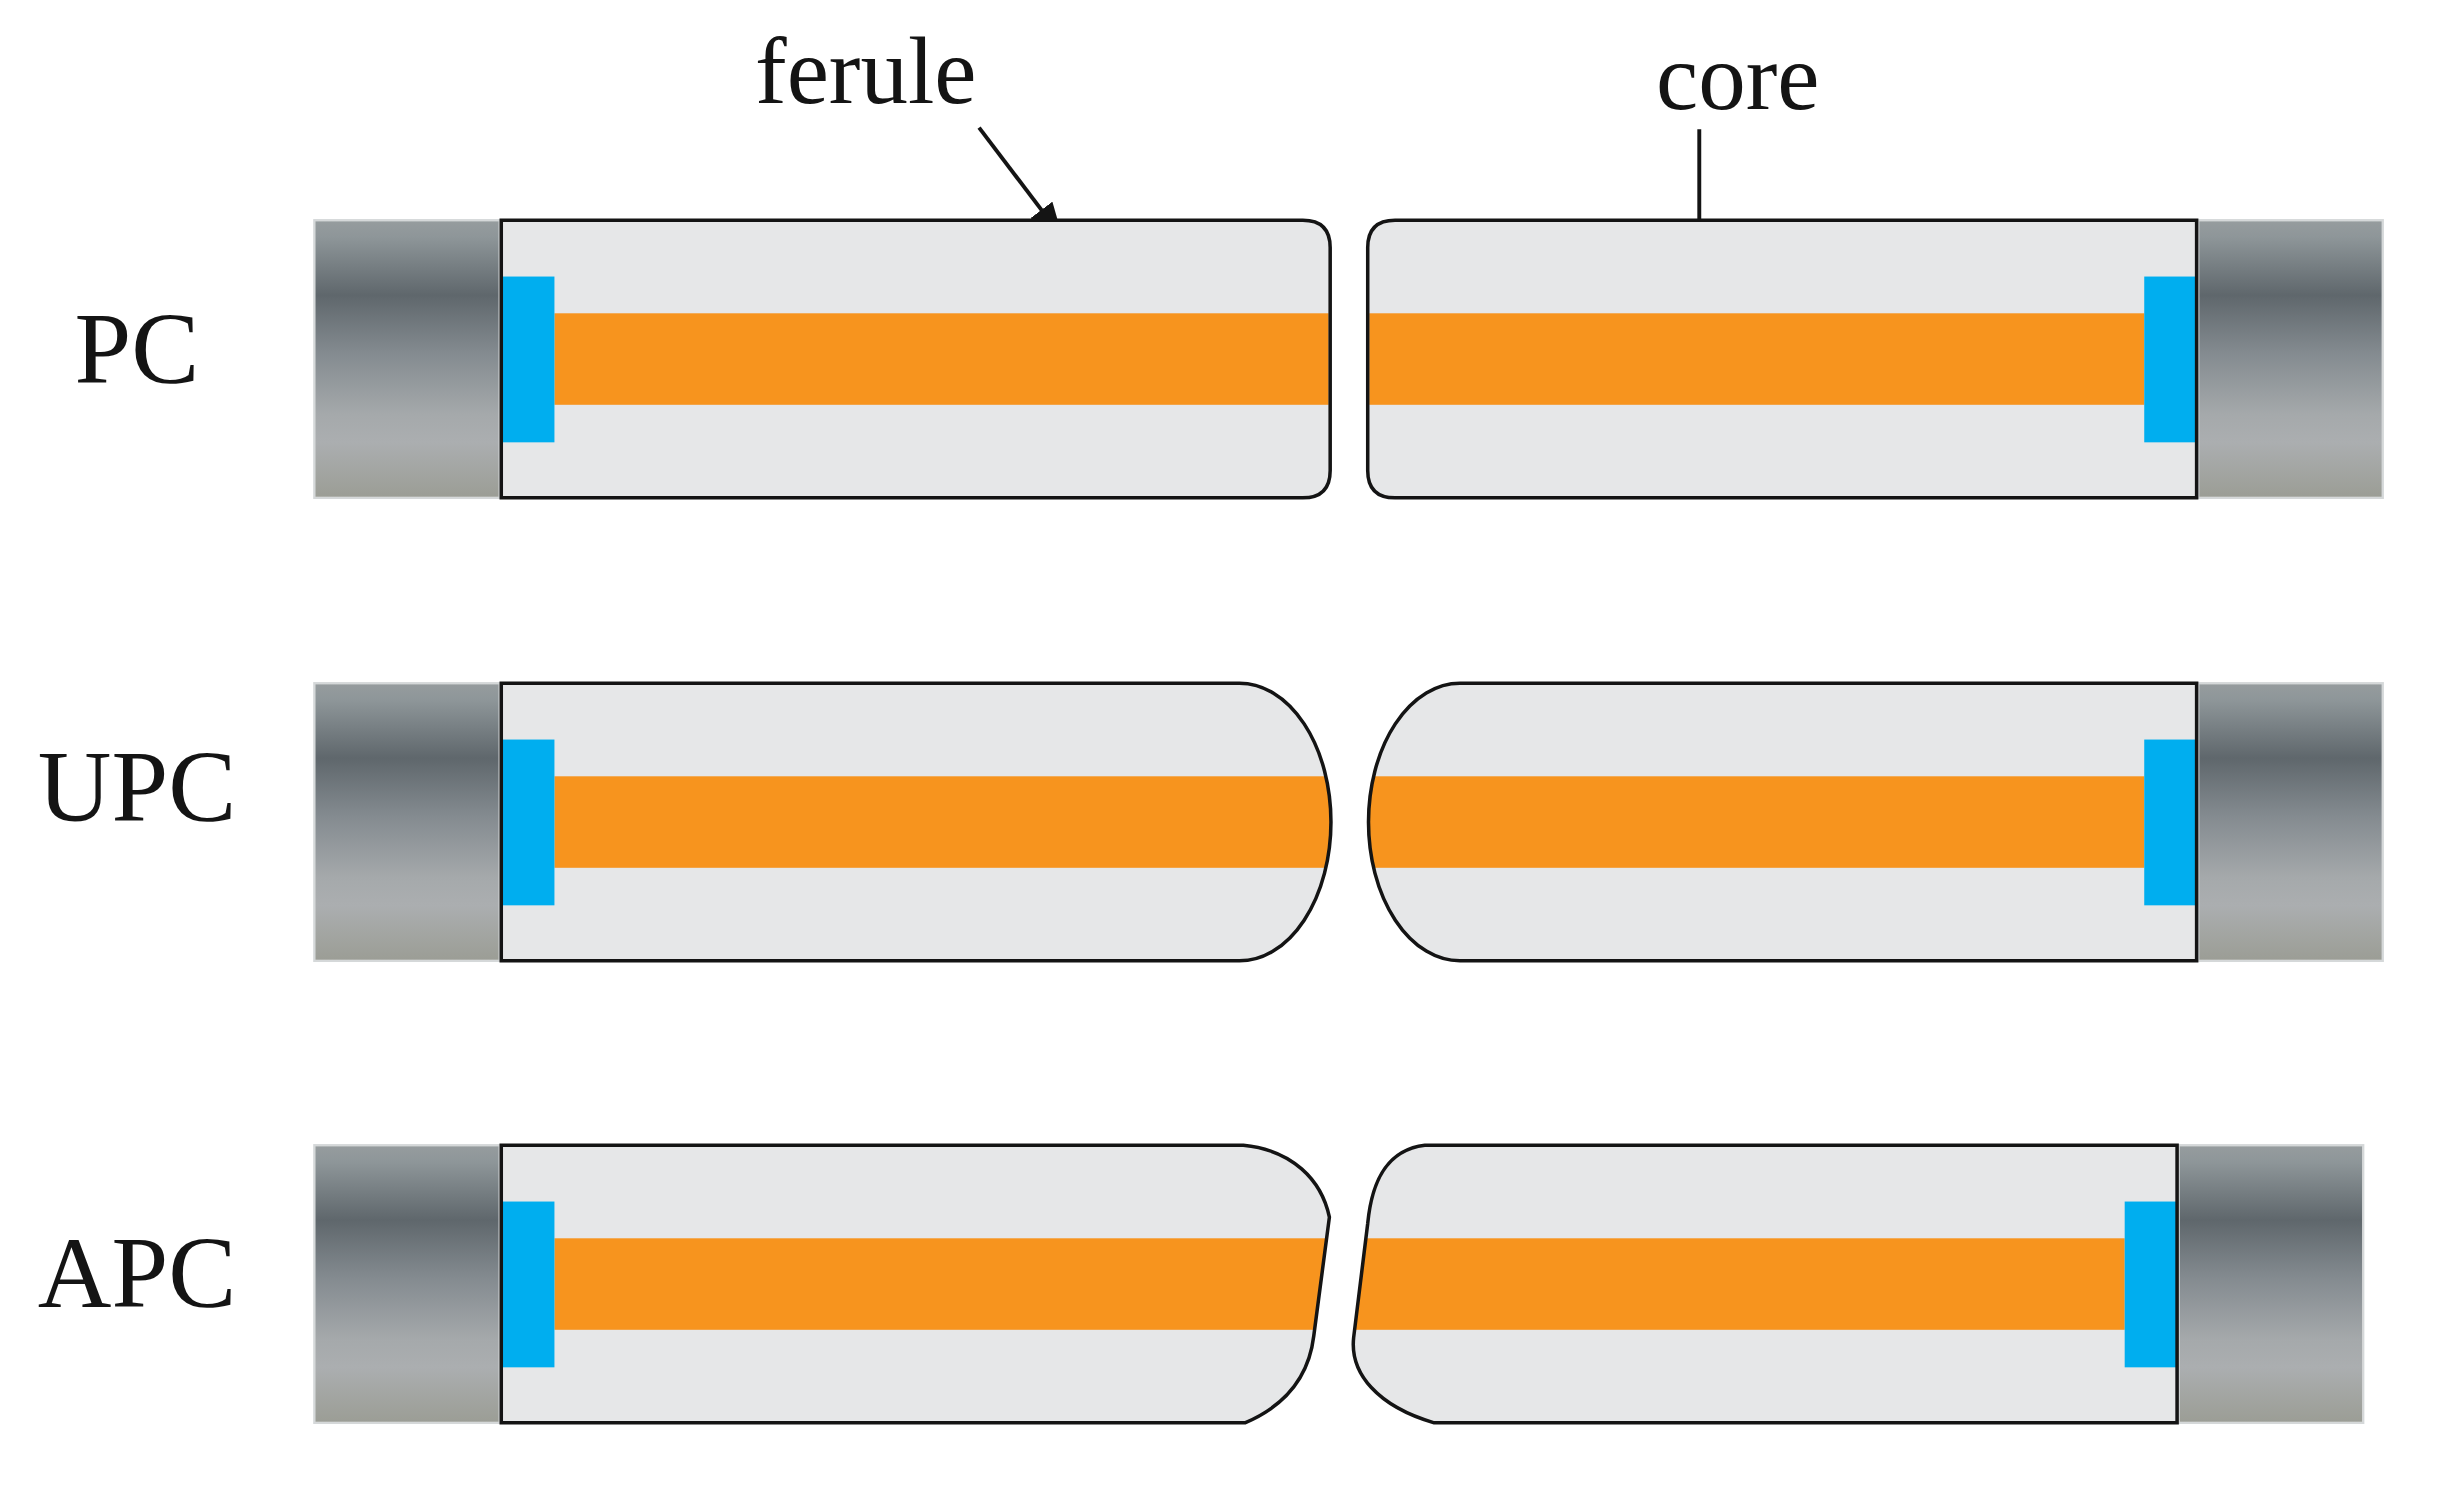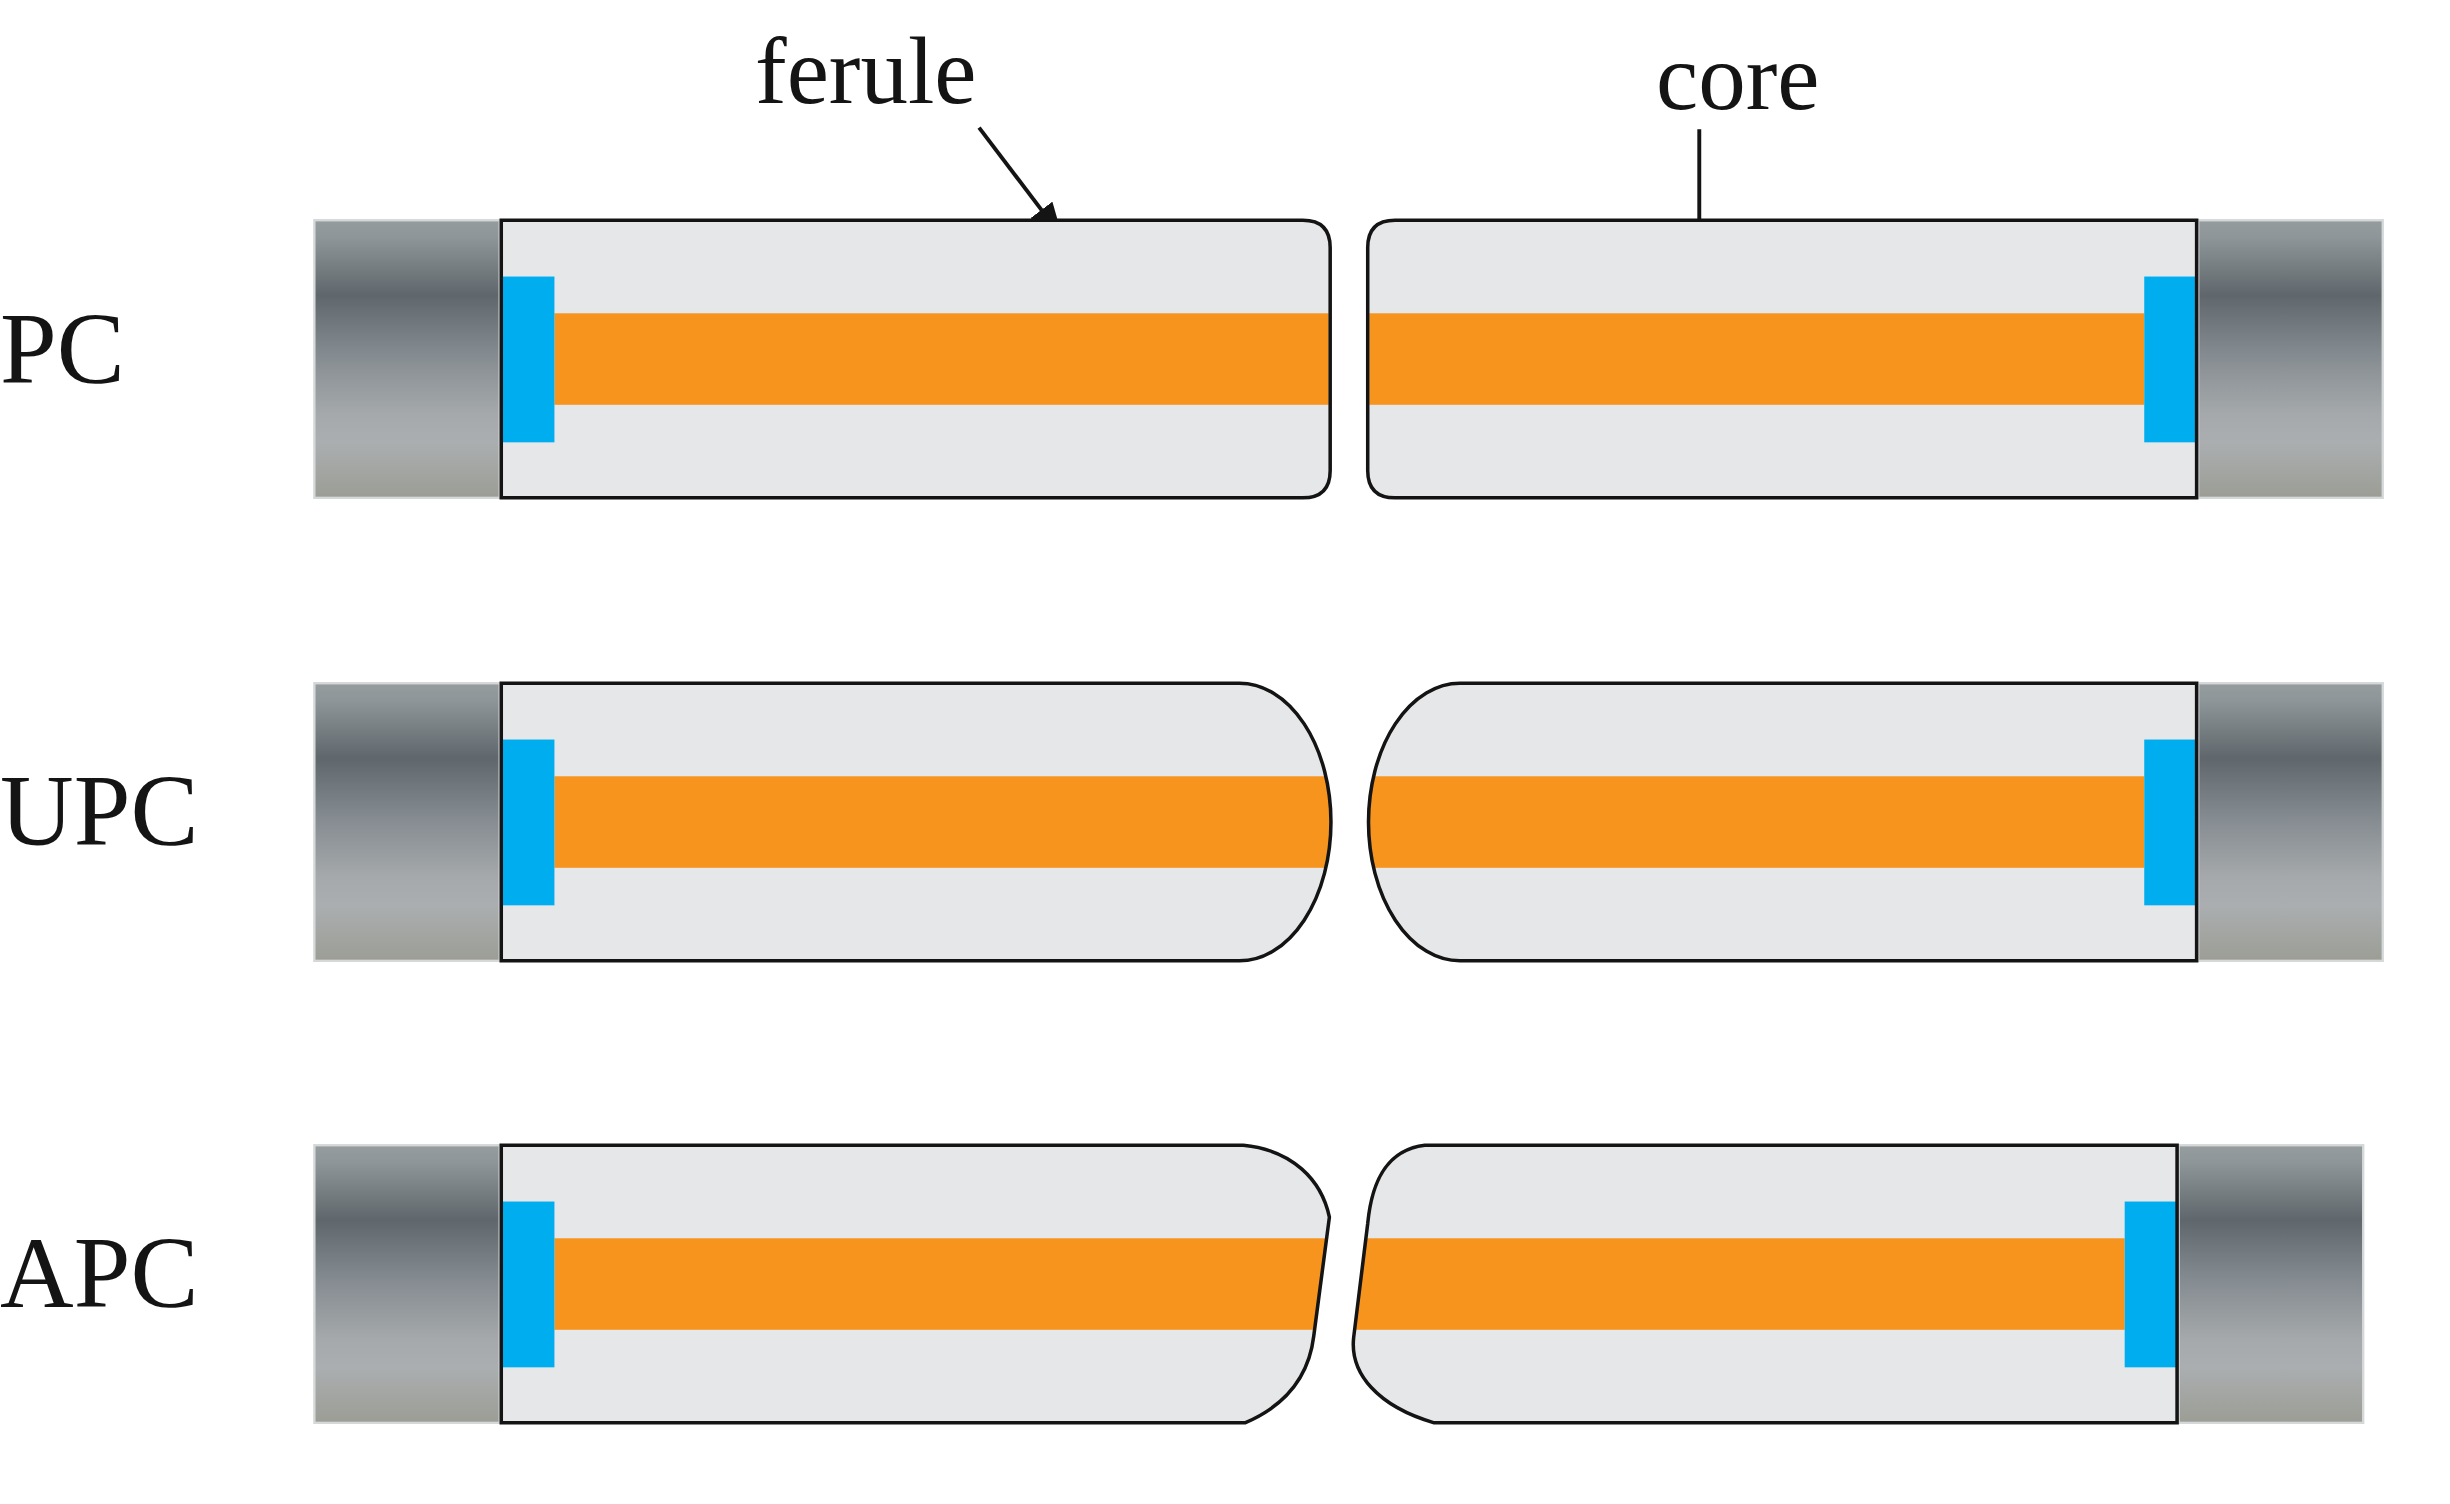--- a/index.html
+++ b/index.html
@@ -5,21 +5,21 @@
   html,body{margin:0;padding:0;background:#fff;}
   body{
     width:2450px;height:1505px;position:relative;overflow:hidden;
     font-family:"Liberation Serif", serif;
   }
   .ann-label{
     position:absolute;color:var(--text,#111);font-size:95px;line-height:1;
     white-space:nowrap;
   }
   .row-label{
-    position:absolute;left:0;width:274px;text-align:left;
+    position:absolute;left:0;width:274px;text-align:center;
     color:var(--text,#111);font-size:102px;line-height:102px;white-space:nowrap;
   }
   .row-svg{position:absolute;left:0;width:2450px;height:288px;}
   .overlay-svg{position:absolute;left:0;top:0;width:2450px;height:1505px;pointer-events:none;}
   .ferrule-fill{fill:var(--ferrule_gray,#E6E7E8);}
   .ferrule-stroke{fill:none;stroke:var(--outline,#111);stroke-width:4.5;}
   .core-rect{fill:var(--core_orange,#F7941E);}
   .blue-rect{fill:var(--boot_blue,#00AEEF);}
   .metal-rect{fill:url(#metalGrad);stroke:var(--metal_edge,#D5D8D9);stroke-width:3;}
   .arrow-line{stroke:var(--outline,#111);stroke-width:5;fill:none;}
@@ -58,21 +58,21 @@
 
 <div class="ann-label" style="left:755px;top:24px">ferule</div>
 <div class="ann-label" style="left:1656px;top:30px">core</div>
 
 <svg class="overlay-svg" viewBox="0 0 3133 1924">
   <line class="arrow-line" x1="1252" y1="163" x2="1356" y2="300" marker-end="url(#arrowhead)"></line>
   <line class="arrow-line" x1="2173" y1="165" x2="2173" y2="425" marker-end="url(#arrowhead)"></line>
 </svg>
 
 <div class="row-label" style="top:298px">PC</div>
-<div class="row-label" style="top:760px">UPC</div>
+<div class="row-label" style="top:736px">UPC</div>
 <div class="row-label" style="top:1222px">APC</div>
 
 <svg class="row-svg" style="top:217px" viewBox="0 0 3133 368">
 
   <rect class="metal-rect" x="402" y="4" width="237" height="355"></rect>
   <rect class="metal-rect" x="2811" y="4" width="236" height="355"></rect>
 
   <path class="ferrule-fill" d="M 641,4 H 1666 Q 1701,4 1701,39 L 1701,324 Q 1701,359 1666,359 H 641 Z"></path>
   <rect class="core-rect" x="709" y="123" width="990" height="117"></rect>
   <rect class="blue-rect" x="642" y="76" width="67" height="212"></rect>

